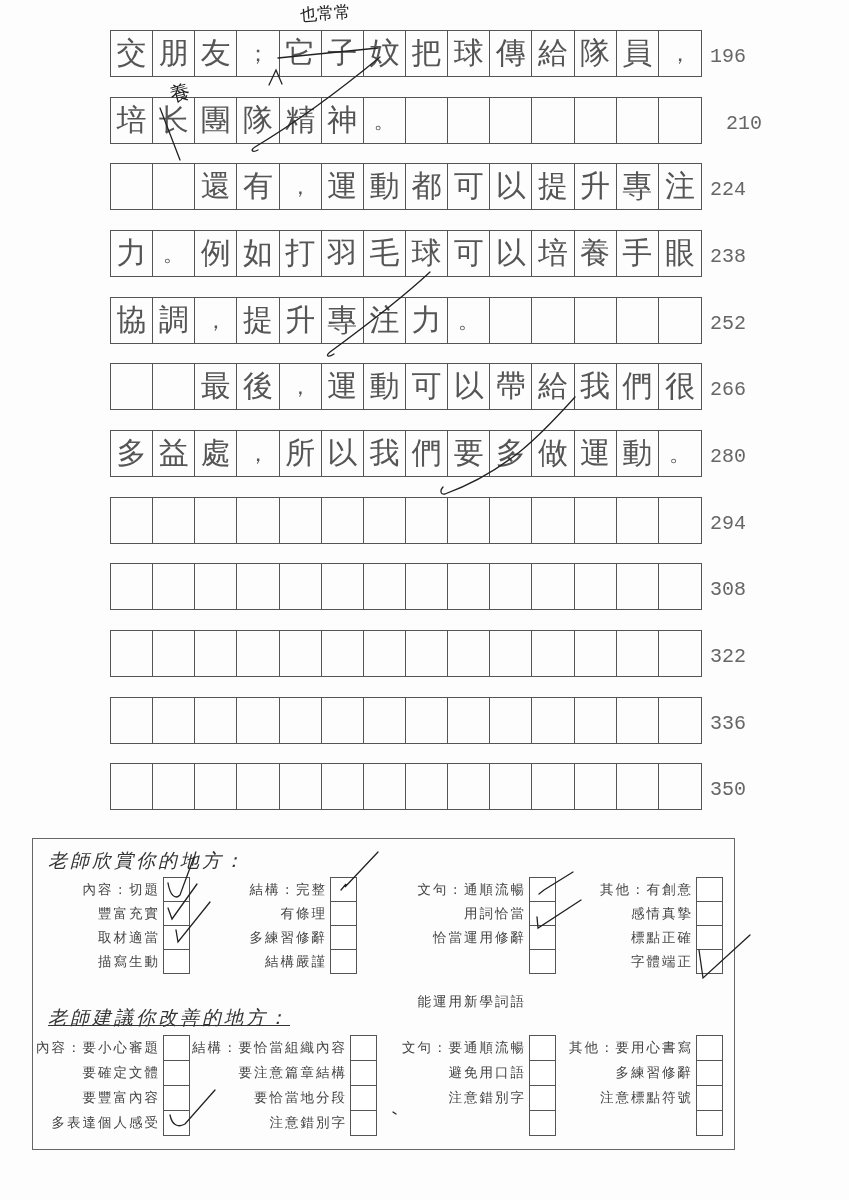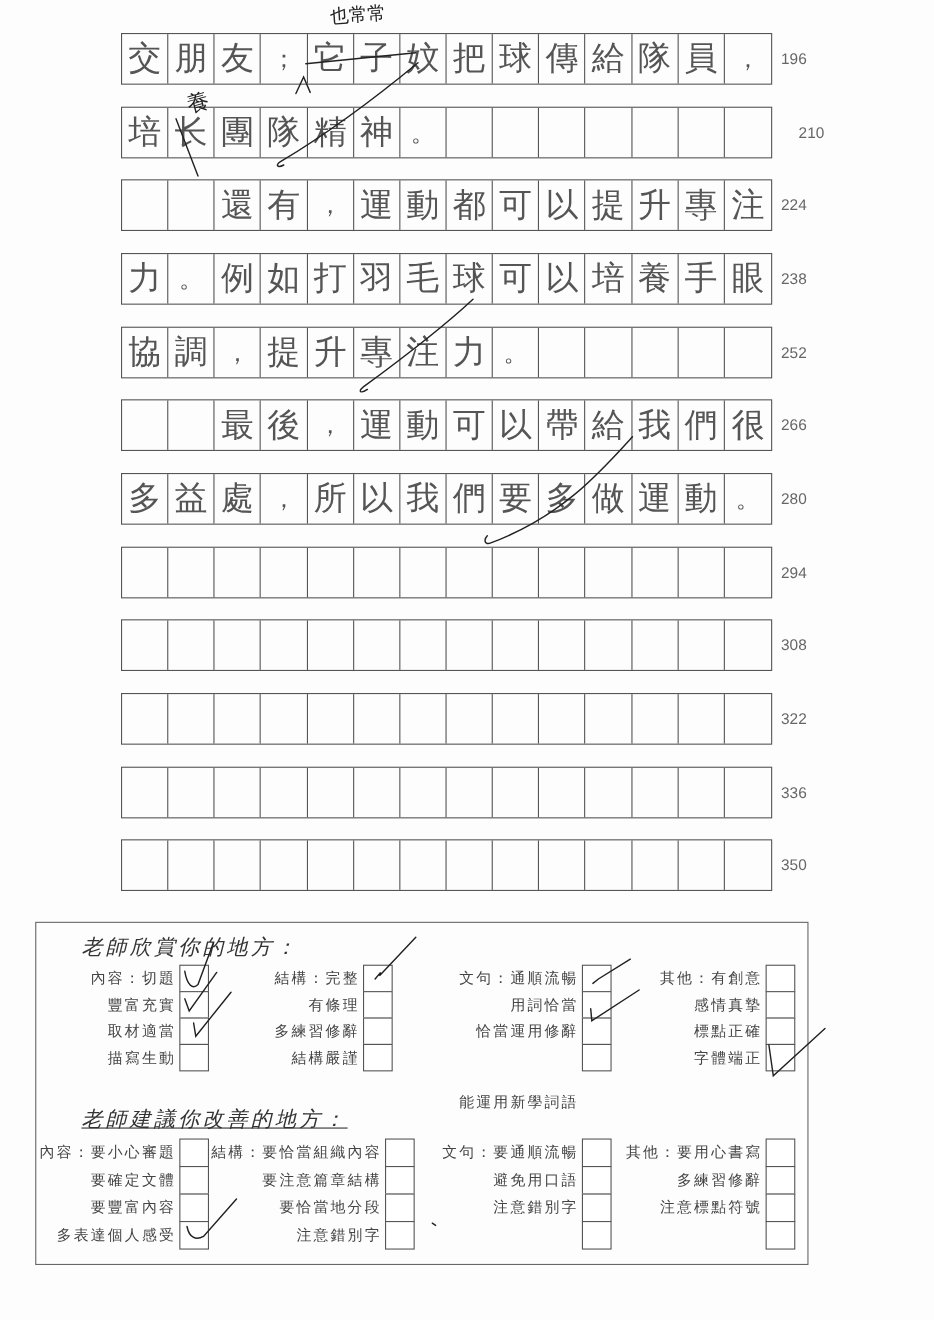--- a/index.html
+++ b/index.html
@@ -6,25 +6,25 @@
   body {
     width: 849px; height: 1200px; background: #fdfdfd; position: relative; overflow: hidden;
     font-family: "DejaVu Serif", "Liberation Serif", serif; color: #333;
   }
   .grid-row { position: absolute; left: 110px; height: 47px; display: flex; border: 1.2px solid #555; box-sizing: border-box; width: 592px; }
   .cell { width: 42.3px; height: 100%; border-right: 1.2px solid #555; box-sizing: border-box;
     display: flex; align-items: center; justify-content: center;
     font-size: 30px; color: #555; font-family: "DejaVu Sans", sans-serif; font-weight: 300; }
   .cell:last-child { border-right: none; }
   .cell.punct { font-size: 22px; }
-  .row-num { position: absolute; left: 710px; font-size: 14px; color: #666; font-family: Liberation Sans, sans-serif; }
+  .row-num { position: absolute; left: 710px; font-size: 20px; color: #666; font-family: Liberation Mono, monospace; }
   .overlay { position: absolute; left: 0; top: 0; width: 849px; height: 1200px; pointer-events: none; }
   .anno { position: absolute; font-size: 17px; color: #222; font-family: "DejaVu Sans", sans-serif; }
   .feedback-box { position: absolute; left: 32px; top: 838px; width: 703px; height: 312px; border: 1.5px solid #666; box-sizing: border-box; }
-  .section-title { position: absolute; font-size: 19px; font-style: italic; color: #333; letter-spacing: 3px; margin-left: 26px; }
+  .section-title { position: absolute; font-size: 19px; font-style: italic; color: #333; letter-spacing: 3px; }
   .label { position: absolute; font-size: 13.5px; color: #444; letter-spacing: 2px; white-space: nowrap; text-align: right; }
   .cb { position: absolute; width: 27px; border: 1.2px solid #555; box-sizing: border-box; background: #fff; }
 </style>
 </head>
 <body>
 
 <div id="grid">
     <div class="grid-row" style="top: 30px;">
       <div class="cell">交</div>
       <div class="cell">朋</div>

